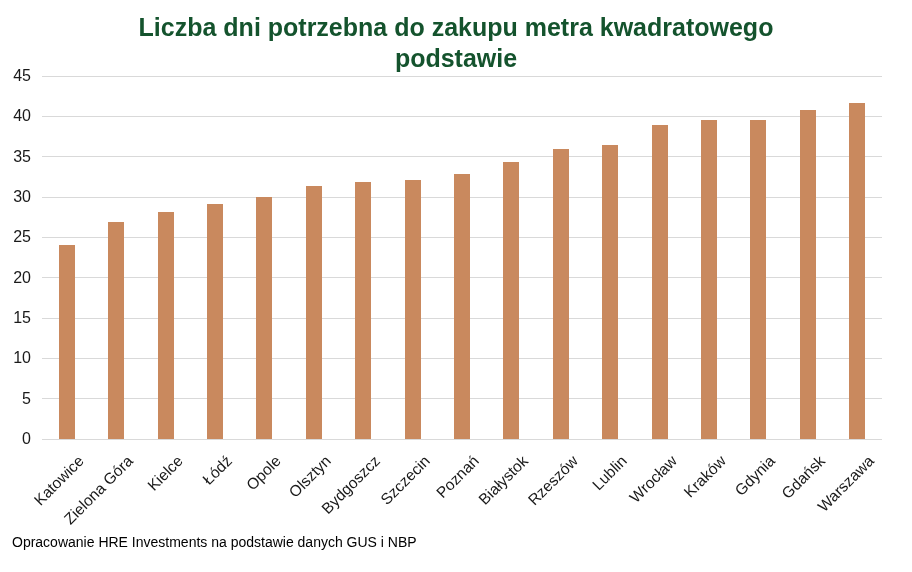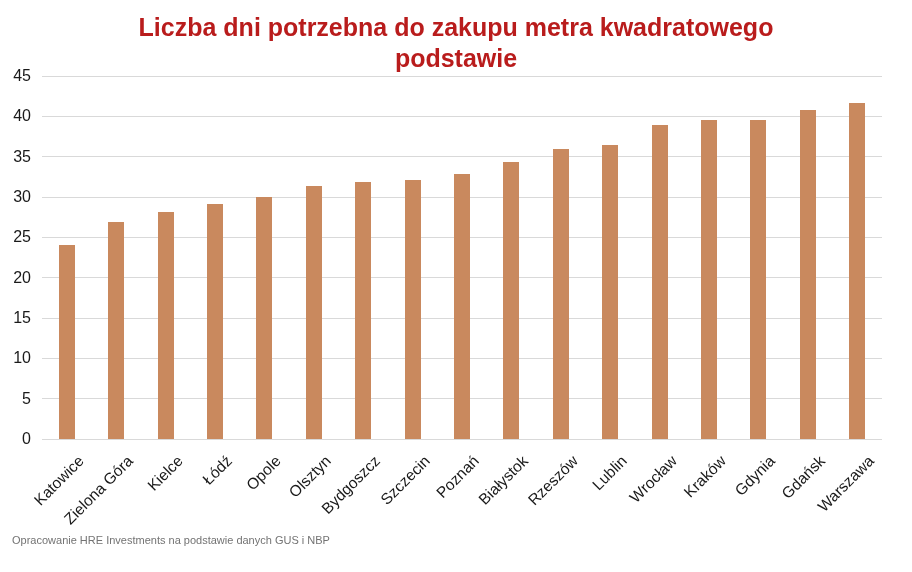--- a/index.html
+++ b/index.html
@@ -17,21 +17,21 @@
   }
   .chart-title {
     position: absolute;
     top: 12px;
     left: 0;
     width: 912px;
     text-align: center;
     font-weight: bold;
     font-size: 25px;
     line-height: 31px;
-    color: #b91c1c;
+    color: #14532d;
     letter-spacing: 0px;
   }
   .plot {
     position: absolute;
     left: 42px;
     top: 76px;
     width: 840px;
     height: 363px;
   }
   .gridline {
@@ -64,22 +64,22 @@
     line-height: 18px;
     color: #1A1A1A;
     white-space: nowrap;
     transform-origin: 100% 0;
     transform: rotate(-45deg);
   }
   .source-note {
     position: absolute;
     left: 12px;
     top: 534px;
-    font-size: 11px;
-    color: #737373;
+    font-size: 14px;
+    color: #000000;
   }
 </style>
 </head>
 <body>
 
 <div class="canvas">
   <div class="chart-title">
     <div>Liczba dni potrzebna do zakupu metra kwadratowego</div>
     <div>podstawie</div>
   </div>

